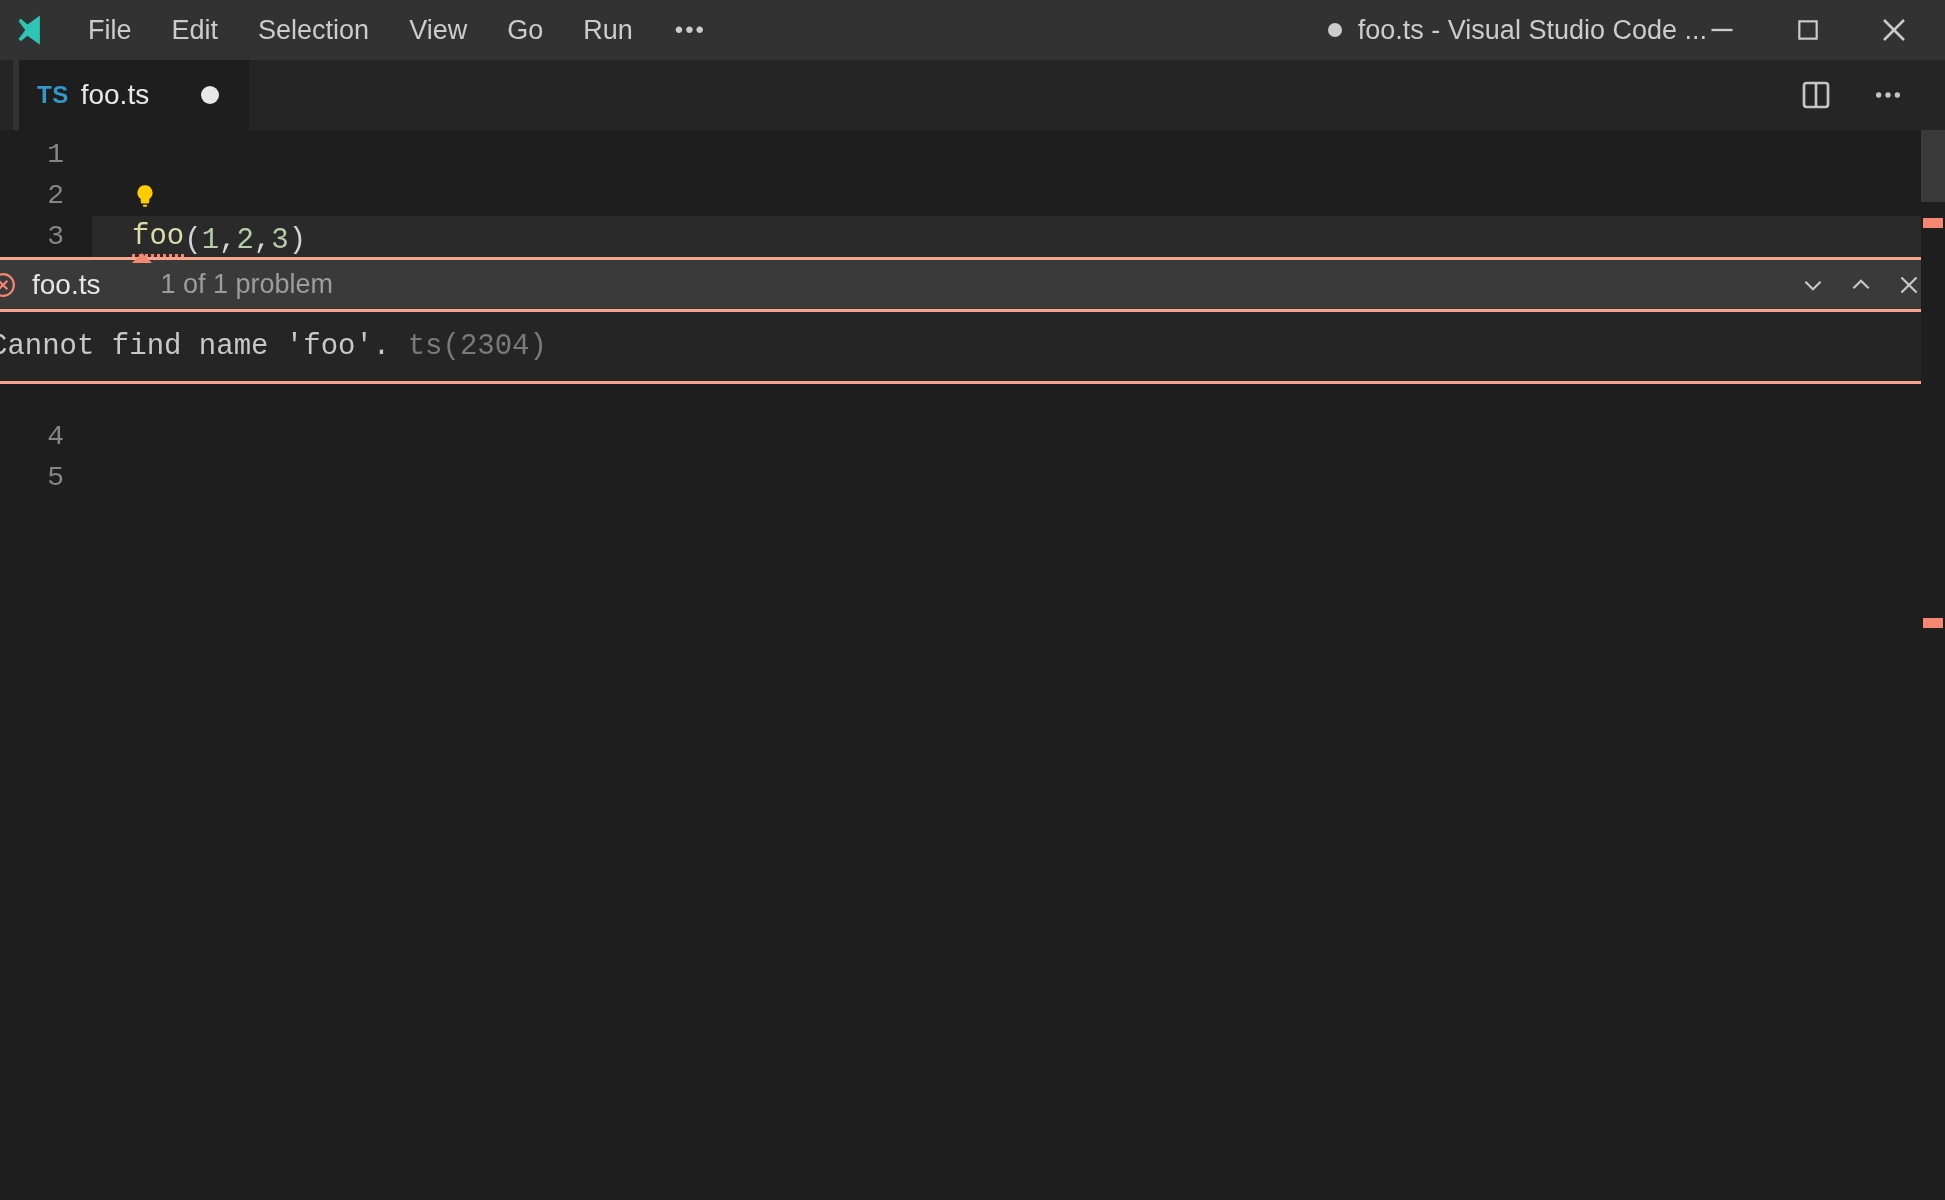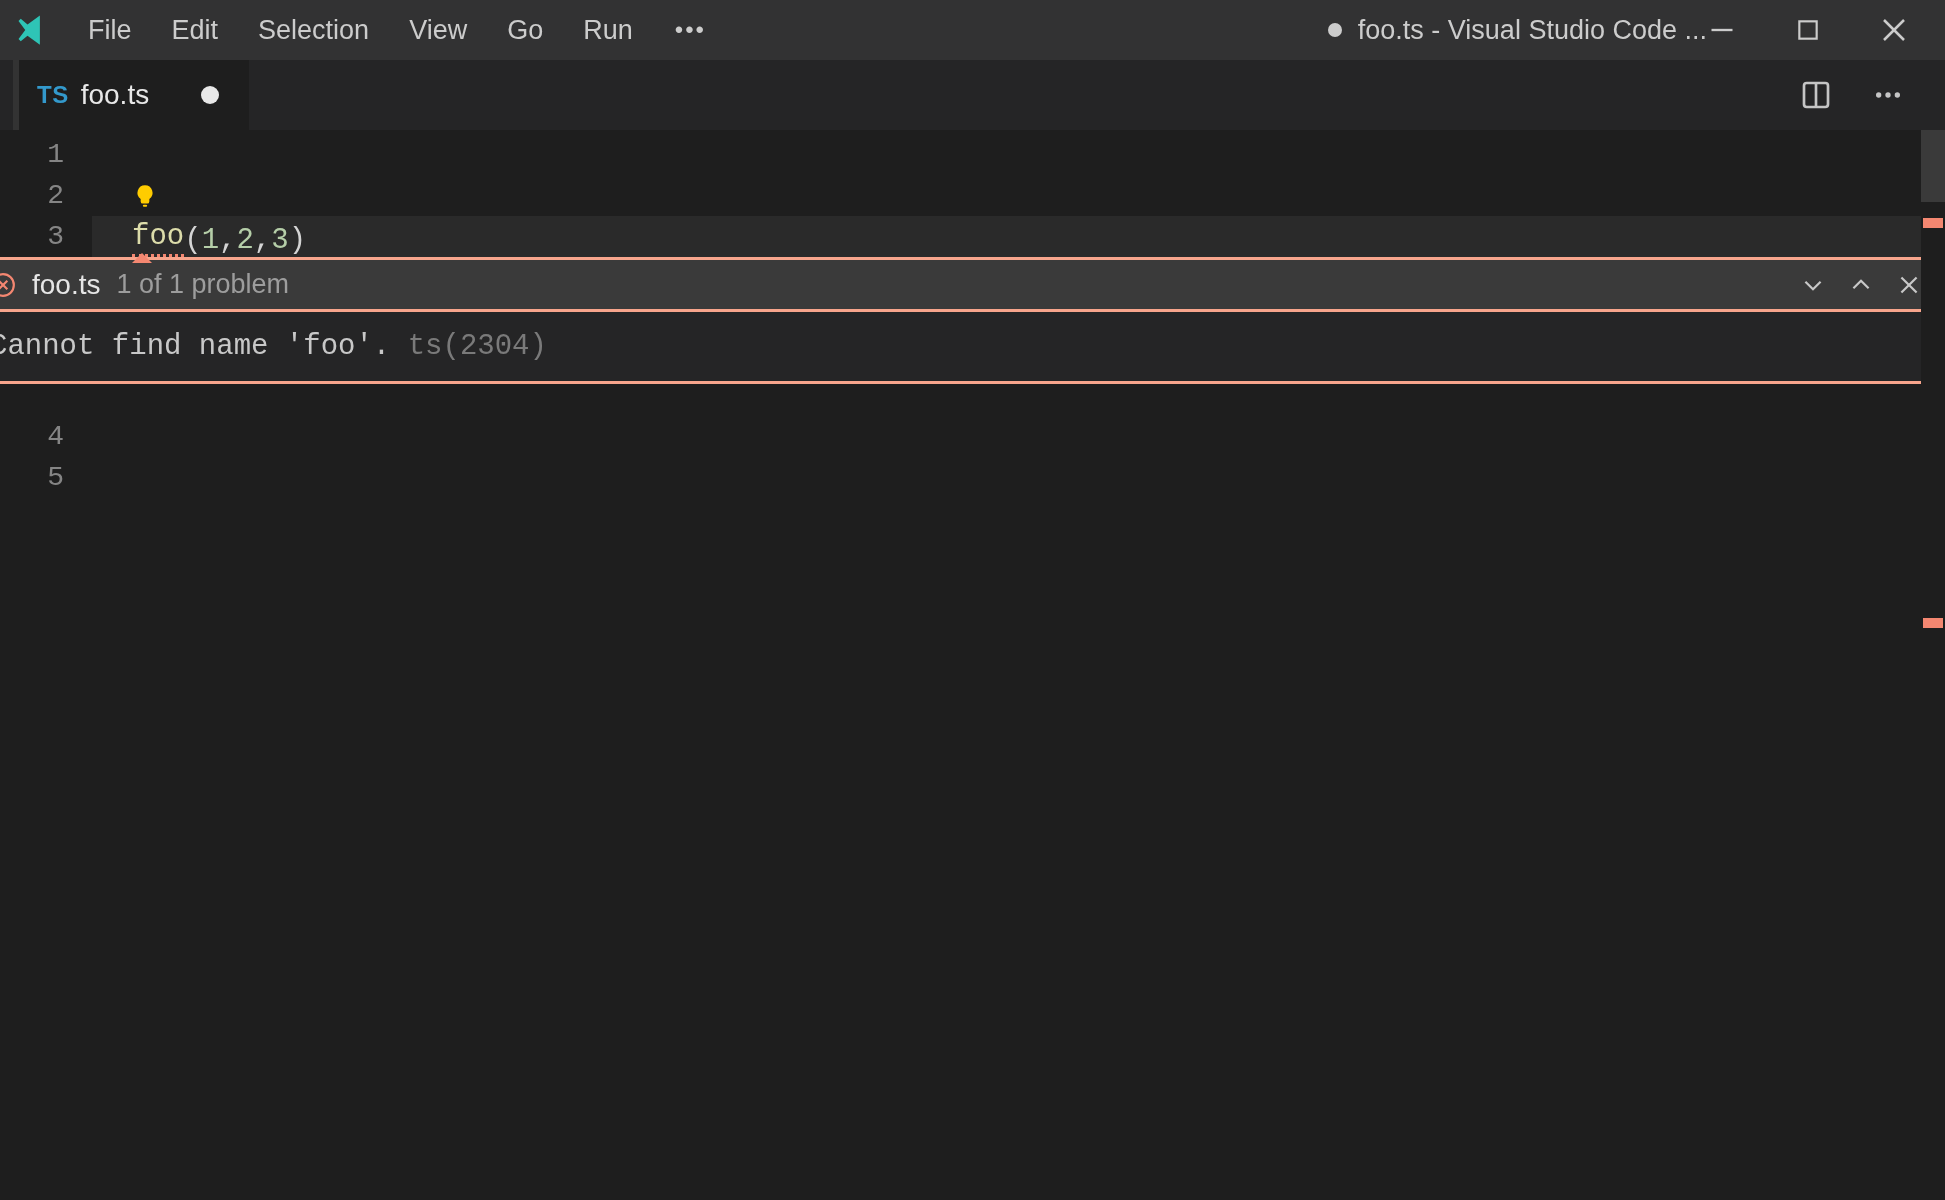--- a/index.html
+++ b/index.html
@@ -47,21 +47,21 @@
   .squiggle { border-bottom: 3px dotted #f48771; padding-bottom: 1px; }
   .err-caret { position:absolute; left:40px; bottom:-6px; width:0; height:0; border-left:10px solid transparent; border-right:10px solid transparent; border-bottom:10px solid #f48771; transform: rotate(0deg); }
 
   .bulb { position:absolute; left:40px; width:26px; height:26px; cursor:pointer; }
 
   
   .peek { border-top: 3px solid #f7a58c; border-bottom: 3px solid #f7a58c; display:flex; flex-direction:column; background:#252526; }
   .peek-header { height: 52px; display:flex; align-items:center; background:#3a3a3a; padding: 0 22px 0 30px; gap: 16px; border-bottom: 3px solid #f7a58c; }
   .peek-err-icon { width:26px; height:26px; color:#f48771; flex:0 0 auto; }
   .peek-file { font-size: 28px; color:#e6e6e6; font-family: "Segoe UI", Arial, sans-serif; }
-  .peek-count { font-size: 27px; color:#9d9d9d; }
+  .peek-count { font-size: 27px; color:#9d9d9d;margin-left:44px; }
   .peek-actions { margin-left:auto; display:flex; align-items:center; gap: 20px; }
   .peek-act { width:28px; height:28px; color:#c8c8c8; cursor:pointer; display:flex; align-items:center; justify-content:center; }
   .peek-body { padding: 18px 30px; font-family: Consolas, "Courier New", monospace; font-size: 29px; background:#252526; }
   .peek-msg { color:#c8c8c8; }
   .peek-code { color:#7a7a7a; }
 
   .gap { height: 16px; }
 
   svg { display:block; }
 </style>

